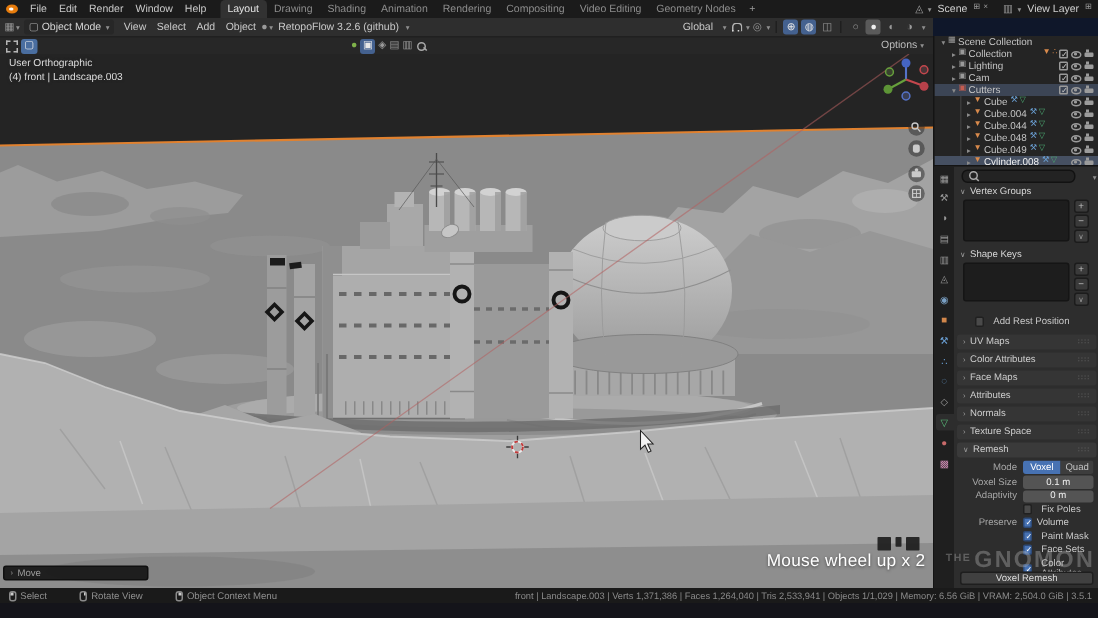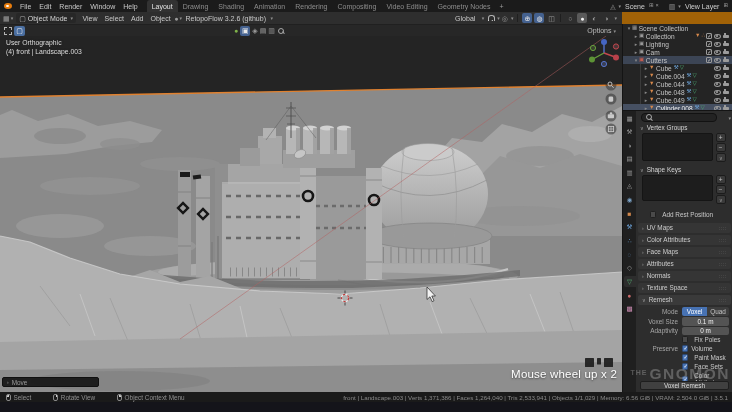--- a/index.html
+++ b/index.html
@@ -1,18 +1,18 @@
 <!DOCTYPE html>
 <html><head>
 <meta charset="utf-8">
 <style>
   *{margin:0;padding:0;box-sizing:border-box}
   html,body{width:732px;height:412px;overflow:hidden;background:#000}
   body{font-family:"Liberation Sans",sans-serif;color:#c3c3c3;position:relative}
-  #app{position:absolute;inset:0;width:732px;height:300px;background:#a16207}
+  #app{position:absolute;inset:0;width:732px;height:300px;background:#0f172a}
 
   
   .i{display:inline-block;line-height:1;font-size:7px;color:#adadad}
   .i.sm{font-size:5.5px}
   .i.orange{color:#d98a4c}.i.green{color:#4aa871}.i.blue{color:#6ba1d6}.i.red{color:#c45c50}
   .i.dim{color:#9a9a9a}
   .caret{font-size:5px;color:#8f8f8f;margin-left:1px}
   .bar{position:absolute;display:flex;align-items:center}
 
   

